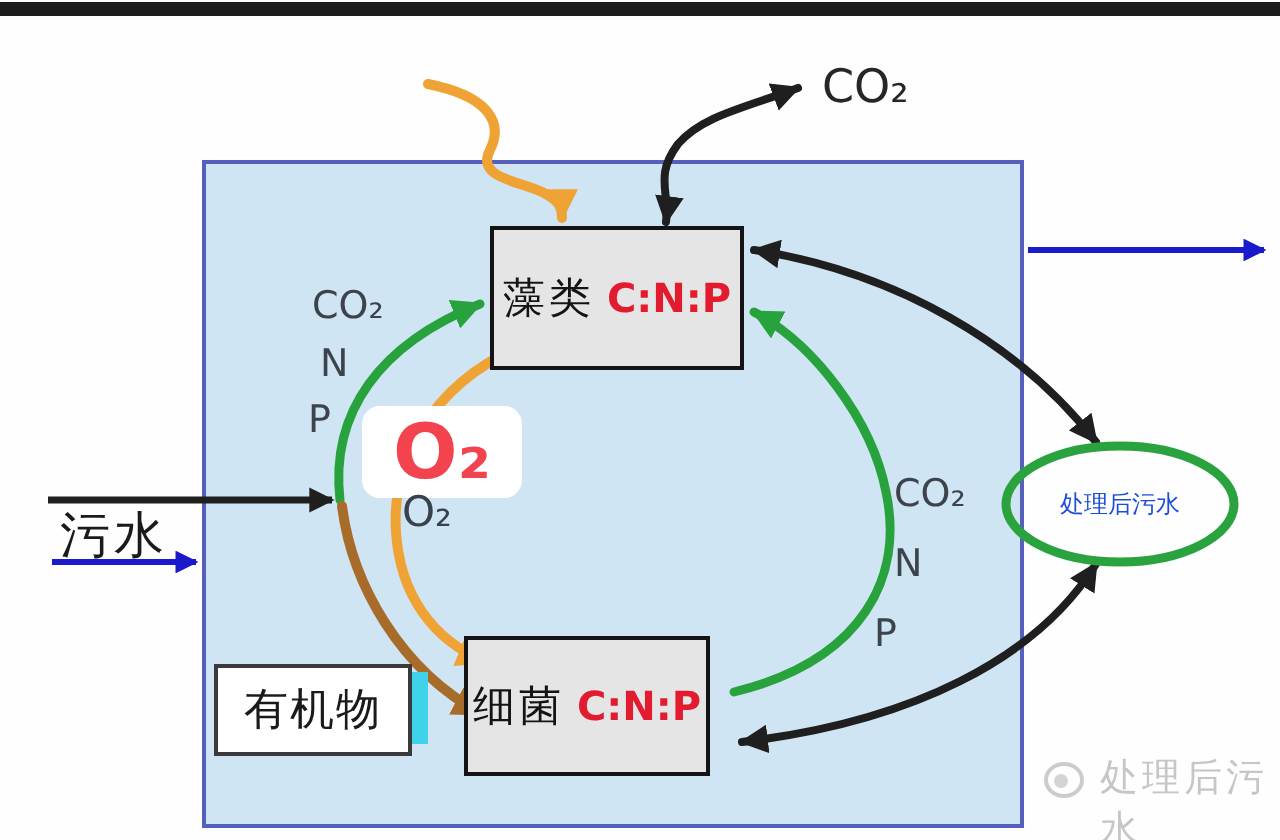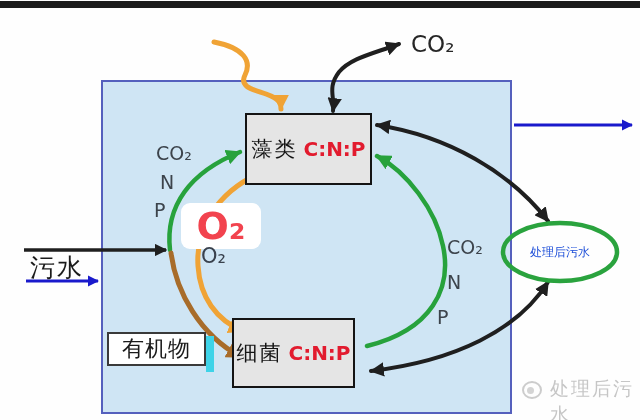--- a/index.html
+++ b/index.html
@@ -34,21 +34,21 @@
   .procbox{
     background:#e5e5e5;border:2.5px solid #141414;box-sizing:border-box;
     display:flex;flex-direction:row;align-items:center;justify-content:center;gap:6px;
   }
   .algae{left:245px;top:113px;width:127px;height:72px;}
   .bacteria{left:232px;top:318px;width:123px;height:70px;}
   .procname{font-size:21px;color:#141414;letter-spacing:2px;line-height:1;}
   .ratio{font-size:20px;font-weight:bold;color:#e21b2e;line-height:1;}
   .inflow-label{left:30px;top:251px;font-size:25px;color:#1a1a1a;letter-spacing:2px;}
   .organic{
-    left:107px;top:332px;width:99px;height:34px;background:#ffffff;border:2px solid #3a3a3a;
+    left:107px;top:332px;width:99px;height:46px;background:#ffffff;border:2px solid #3a3a3a;
     box-sizing:border-box;display:flex;align-items:center;justify-content:center;
     font-size:22px;color:#1a1a1a;letter-spacing:1px;
   }
   .cyanbar{left:206px;top:336px;width:8px;height:36px;background:#3ed3e8;}
   .treated{
     left:503px;top:223px;width:114px;height:58px;
     display:flex;align-items:center;justify-content:center;
     font-size:12px;color:#1d4ed8;
   }
   .wm-text{left:550px;top:376px;font-size:19px;color:#c6c6c6;letter-spacing:2px;}

